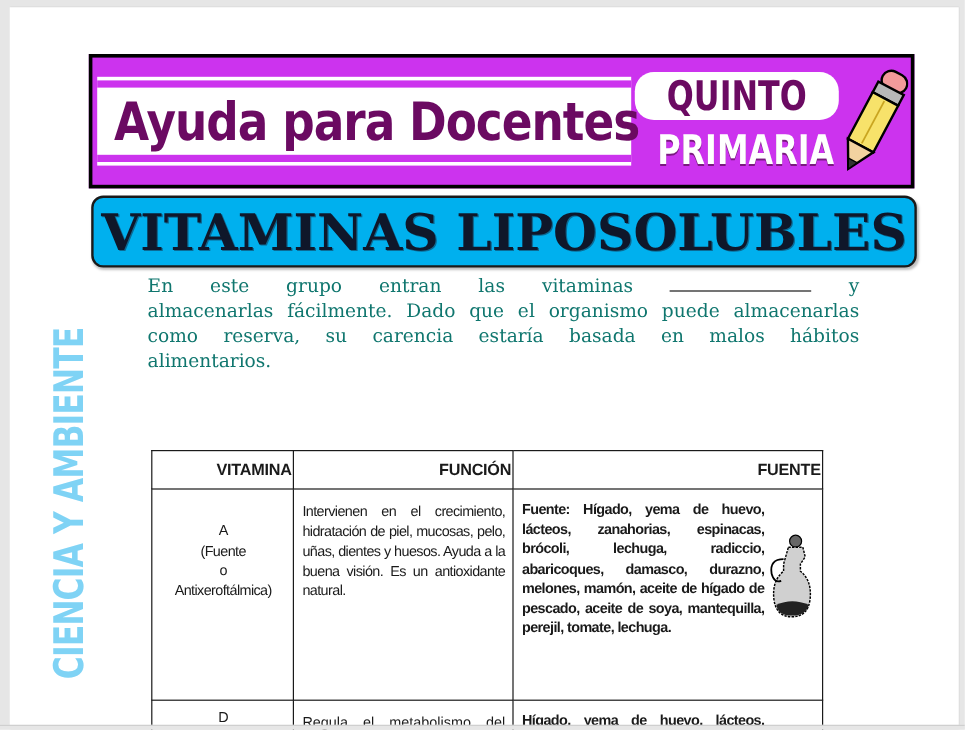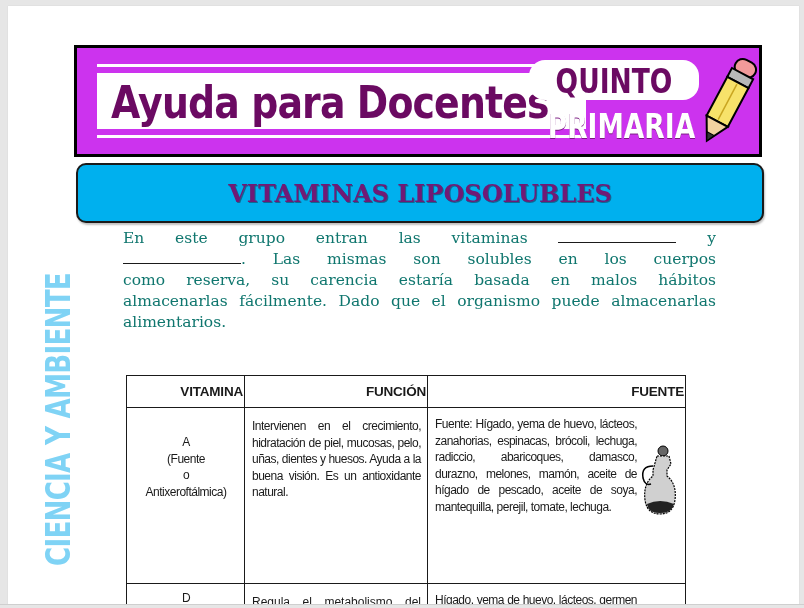--- a/index.html
+++ b/index.html
@@ -17,23 +17,22 @@
     position:absolute; left:0; top:604px; width:804px; height:4px; background:#e6e6e6;
     border-top:1px solid #cfcfcf;
   }
 
   
   .banner {
     position:absolute; left:66px; top:39px; width:682px; height:106px;
     border:3px solid #000; background:#cc33ee;
   }
   .banner-band {
-    position:absolute; left:20px; top:16px; width:445px; height:74px;
+    position:absolute; left:4px; top:16px; width:445px; height:74px;
     background:#fff;
-    padding-left:44px;
   }
   .banner-band .stripe {
     position:absolute; left:0; width:100%; height:6px; background:#cc33ee;
   }
   .banner-band .stripe.top { top:3px; }
   .banner-band .stripe.bot { bottom:3px; }
   .banner-title {
     position:absolute; left:14px; top:6px; width:430px; height:66px;
     font-family:"DejaVu Sans", sans-serif; font-weight:bold;
     font-size:44px; line-height:66px; color:#6b0a62;
@@ -62,23 +61,23 @@
   }
 
   
   .title-bar {
     position:absolute; left:68px; top:157px; width:684px; height:56px;
     background:#00b0ee; border:2px solid #1a1a1a; border-radius:10px;
     box-shadow:1px 2px 2px rgba(0,0,0,0.25);
   }
   .title-text {
     position:absolute; left:0; top:0; width:100%; height:52px;
-    text-align:center; color:#701a75;
+    text-align:center; color:#0f172a;
     font-family:"DejaVu Serif", serif; font-weight:bold;
-    font-size:24px; line-height:58px; letter-spacing:0px;
+    font-size:42px; line-height:58px; letter-spacing:0px;
     text-shadow:1px 1px 0 #0c6a94;
   }
 
   
   .side-label {
     position:absolute; left:30px; top:560px; width:320px; height:40px;
     transform:rotate(-90deg); transform-origin:left top;
     color:#7fd3f5; font-family:"DejaVu Sans", sans-serif; font-weight:bold;
     font-size:34px; line-height:40px; white-space:nowrap;
     letter-spacing:-1px;
@@ -102,21 +101,21 @@
     font-family:"Liberation Sans", sans-serif; color:#1a1a1a;
   }
   .vtable th, .vtable td { border:1.5px solid #1a1a1a; vertical-align:top; }
   .vtable th {
     height:29px; font-size:13.5px; font-weight:bold; text-align:right; vertical-align:middle;
     letter-spacing:-0.2px;
   }
   .vtable td { font-size:12px; line-height:16.5px; padding:8px 6px 6px 7px; }
   .vtable td.vit { text-align:center; padding-top:26px; }
   .vtable td.func { text-align:justify; padding-top:10px; }
-  .vtable td.src { position:relative; padding-right:48px; text-align:justify; padding-top:8px; }
+  .vtable td.src { position:relative; padding-right:48px; text-align:justify; padding-top:8px;font-weight:bold; }
   .cond { letter-spacing:-0.5px; }
   .row-a td { height:143px; }
   .row-d td { height:60px; padding-top:8px; }
   .row-d td.vit { padding-top:6px; }
   .vit-line { display:block; }
   .jug { position:absolute; right:6px; top:36px; width:40px; height:74px; }
 </style>
 </head>
 <body>
 
@@ -144,23 +143,22 @@
   </div>
 
   <div class="title-bar">
     <div class="title-text">VITAMINAS LIPOSOLUBLES</div>
   </div>
 
   <div class="side-label"><span>CIENCIA Y AMBIENTE</span></div>
 
   <div class="intro">
     <span class="line"><span>En este grupo entran las vitaminas</span> <span class="blank"></span> <span>y</span></span>
-    <span class="line"><span class="blank"></span><span>.    Las mismas son solubles en los cuerpos</span></span>
+    <span class="line">almacenarlas fácilmente.  Dado que el organismo puede almacenarlas</span>
     <span class="line">como reserva, su carencia estaría basada en malos hábitos</span>
-    <span class="line">almacenarlas fácilmente.  Dado que el organismo puede almacenarlas</span>
     <span class="line last">alimentarios.</span>
   </div>
 
   <table class="vtable">
     <colgroup>
       <col style="width:118px">
       <col style="width:183px">
       <col style="width:258px">
     </colgroup>
     <thead>

